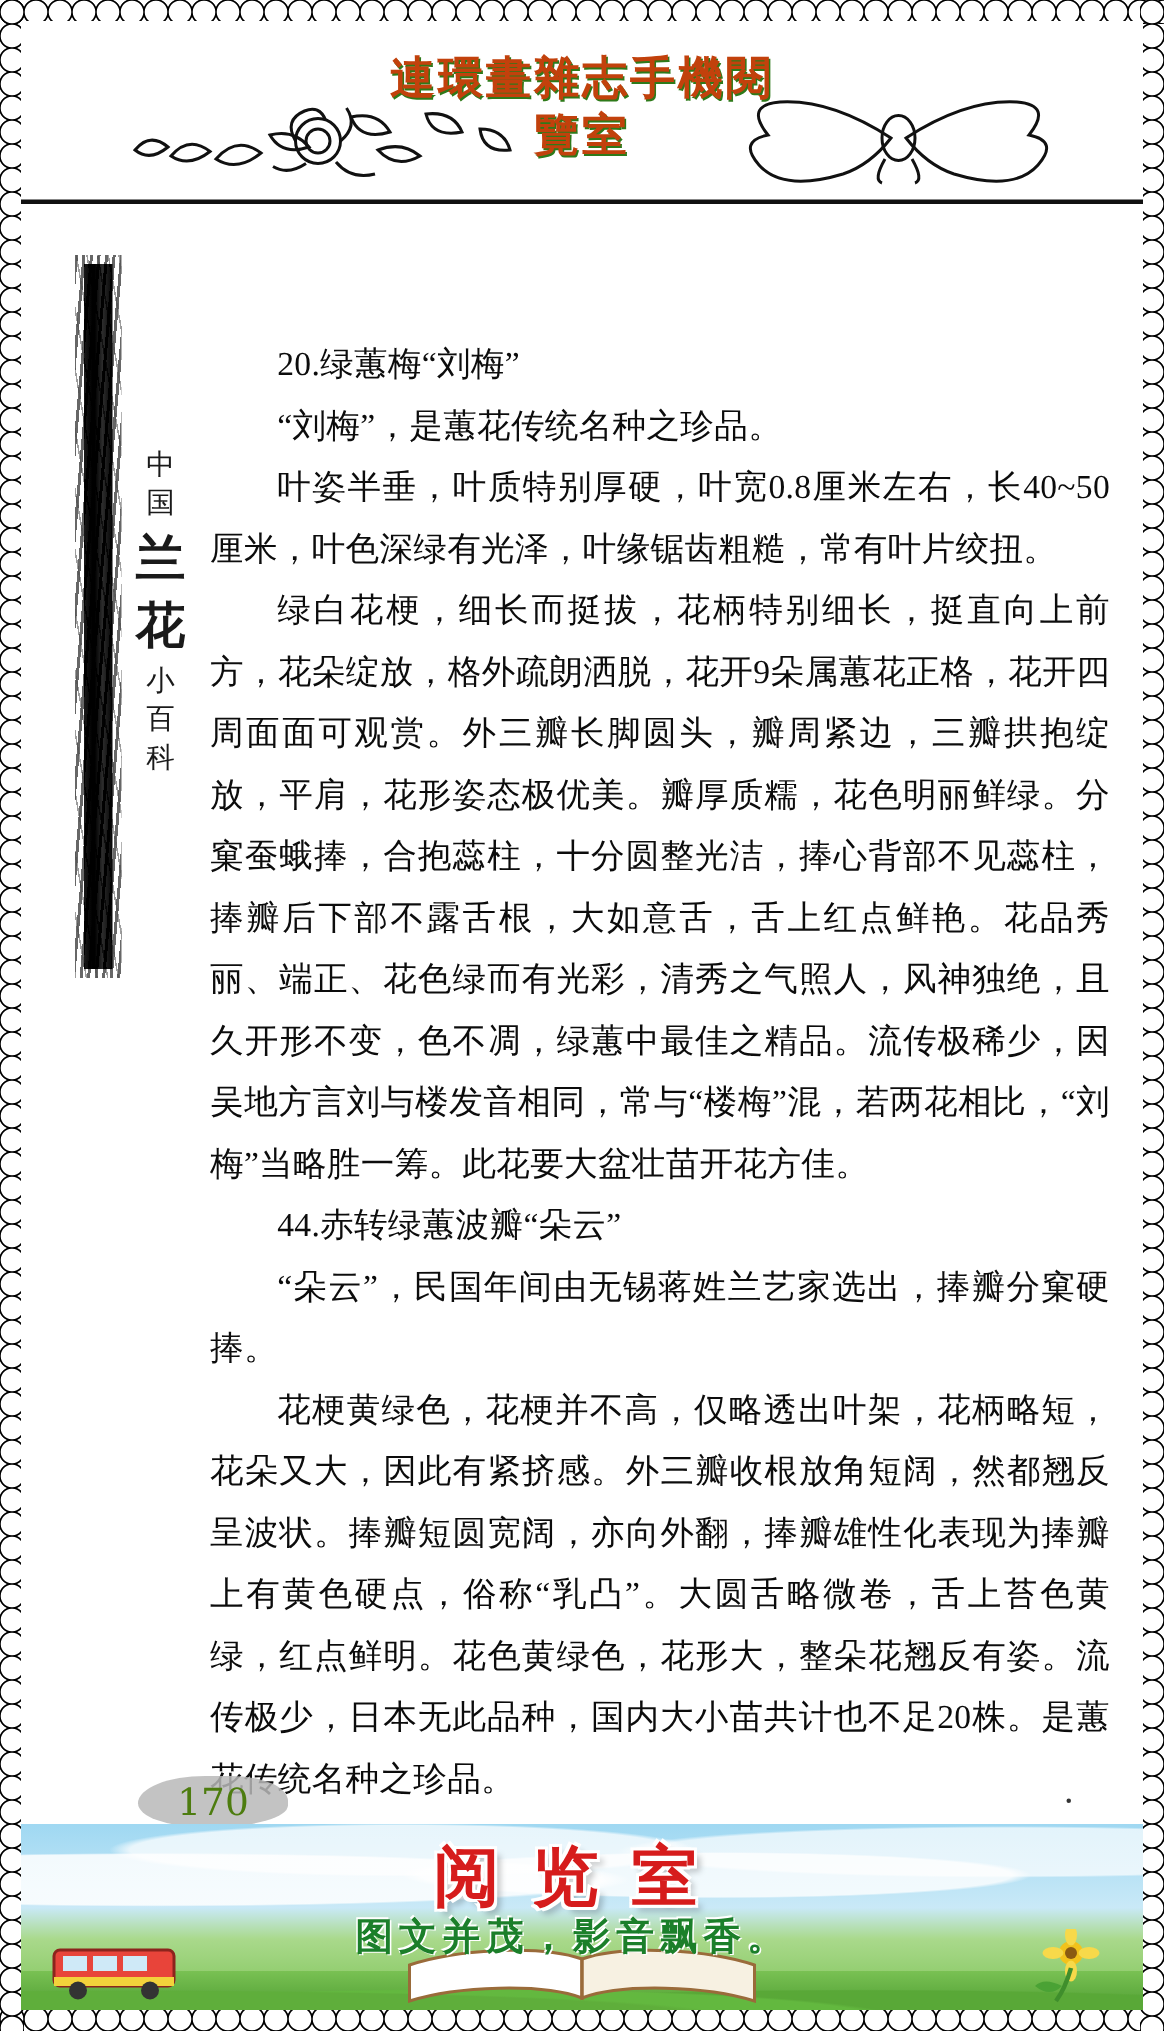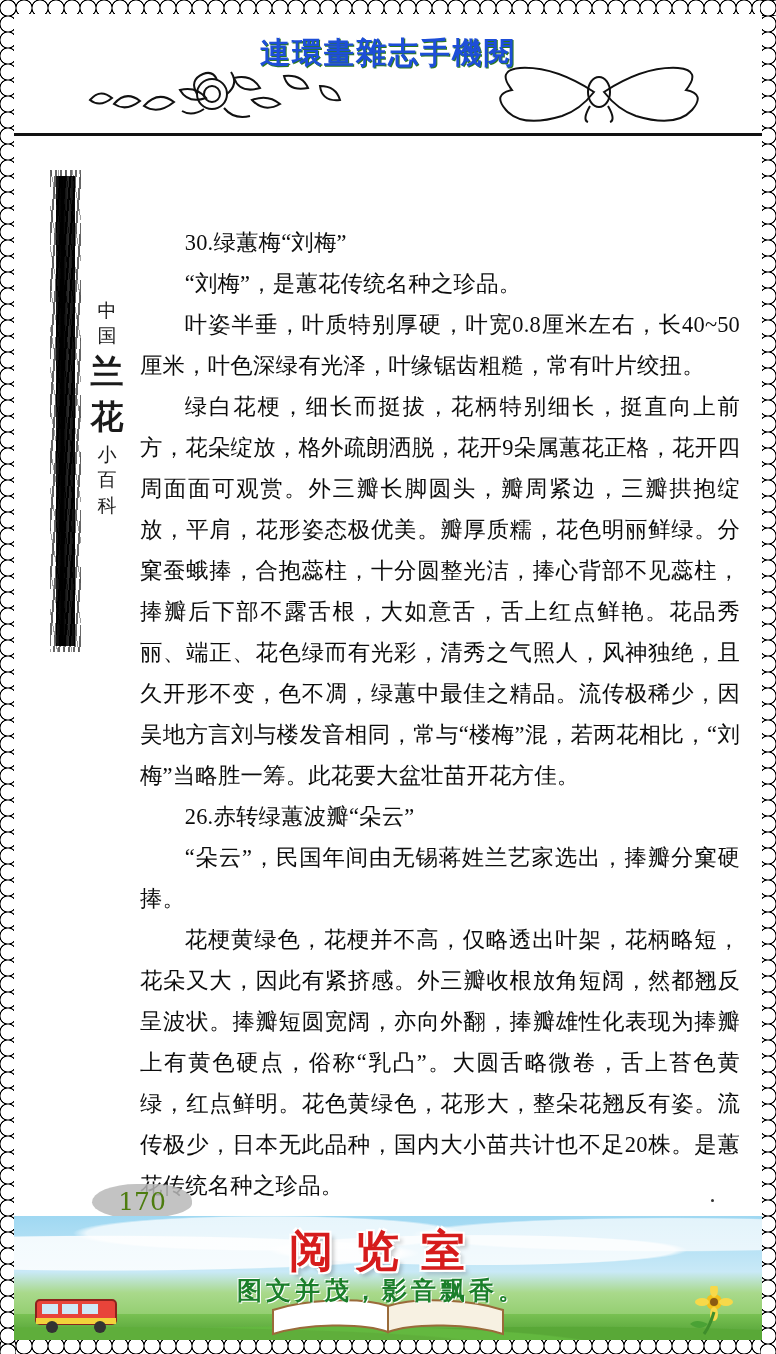--- a/index.html
+++ b/index.html
@@ -54,21 +54,21 @@
   }
   .header-title {
     position: absolute;
     left: 0; right: 0;
     top: 20px;
     text-align: center;
     font-family: "DejaVu Serif", serif;
     font-weight: bold;
     font-size: 30px;
     line-height: 38px;
-    color: #1d4ed8;
+    color: #c2410c;
     letter-spacing: 2px;
     text-shadow: 1px 1px 0 #2e7a1a;
     z-index: 5;
     padding: 0 120px;
   }
   .header-title .t2 { display:block; }
 
   
   .vine {
     position: absolute;
@@ -297,44 +297,45 @@
             <path d="M110 32 q40 -26 74 -24 q24 2 8 22 q20 4 6 20 q-16 18 -56 6 q-18 -6 -32 -24z"></path>
             <ellipse cx="105" cy="32" rx="11" ry="15"></ellipse>
             <path d="M96 46 q-8 14 -2 16"></path>
             <path d="M114 46 q8 14 2 16"></path>
           </g>
         </svg>
       </div>
 
       <div class="header-title">
         <span>連環畫雜志手機閱</span>
+        <span class="t2">覽室</span>
       </div>
     </div>
 
     <div class="content">
 
       <div class="side-title">
         <div class="brush"></div>
         <div class="side-chars">
           <span class="sc-sm">中</span>
           <span class="sc-sm">国</span>
           <span class="sc-big">兰</span>
           <span class="sc-big">花</span>
           <span class="sc-sm">小</span>
           <span class="sc-sm">百</span>
           <span class="sc-sm">科</span>
         </div>
       </div>
 
       <div class="textcol">
-        <p class="heading">30.绿蕙梅“刘梅”</p>
+        <p class="heading">20.绿蕙梅“刘梅”</p>
         <p>“刘梅”，是蕙花传统名种之珍品。</p>
         <p>叶姿半垂，叶质特别厚硬，叶宽0.8厘米左右，长40~50厘米，叶色深绿有光泽，叶缘锯齿粗糙，常有叶片绞扭。</p>
         <p>绿白花梗，细长而挺拔，花柄特别细长，挺直向上前方，花朵绽放，格外疏朗洒脱，花开9朵属蕙花正格，花开四周面面可观赏。外三瓣长脚圆头，瓣周紧边，三瓣拱抱绽放，平肩，花形姿态极优美。瓣厚质糯，花色明丽鲜绿。分窠蚕蛾捧，合抱蕊柱，十分圆整光洁，捧心背部不见蕊柱，捧瓣后下部不露舌根，大如意舌，舌上红点鲜艳。花品秀丽、端正、花色绿而有光彩，清秀之气照人，风神独绝，且久开形不变，色不凋，绿蕙中最佳之精品。流传极稀少，因吴地方言刘与楼发音相同，常与“楼梅”混，若两花相比，“刘梅”当略胜一筹。此花要大盆壮苗开花方佳。</p>
-        <p class="heading">26.赤转绿蕙波瓣“朵云”</p>
+        <p class="heading">44.赤转绿蕙波瓣“朵云”</p>
         <p>“朵云”，民国年间由无锡蒋姓兰艺家选出，捧瓣分窠硬捧。</p>
         <p>花梗黄绿色，花梗并不高，仅略透出叶架，花柄略短，花朵又大，因此有紧挤感。外三瓣收根放角短阔，然都翘反呈波状。捧瓣短圆宽阔，亦向外翻，捧瓣雄性化表现为捧瓣上有黄色硬点，俗称“乳凸”。大圆舌略微卷，舌上苔色黄绿，红点鲜明。花色黄绿色，花形大，整朵花翘反有姿。流传极少，日本无此品种，国内大小苗共计也不足20株。是蕙花传统名种之珍品。</p>
       </div>
 
       <div class="dot-mark"></div>
 
       <div class="pagenum">
         <div class="pagenum-blob"></div>
         <div class="pagenum-text">170</div>
       </div>

